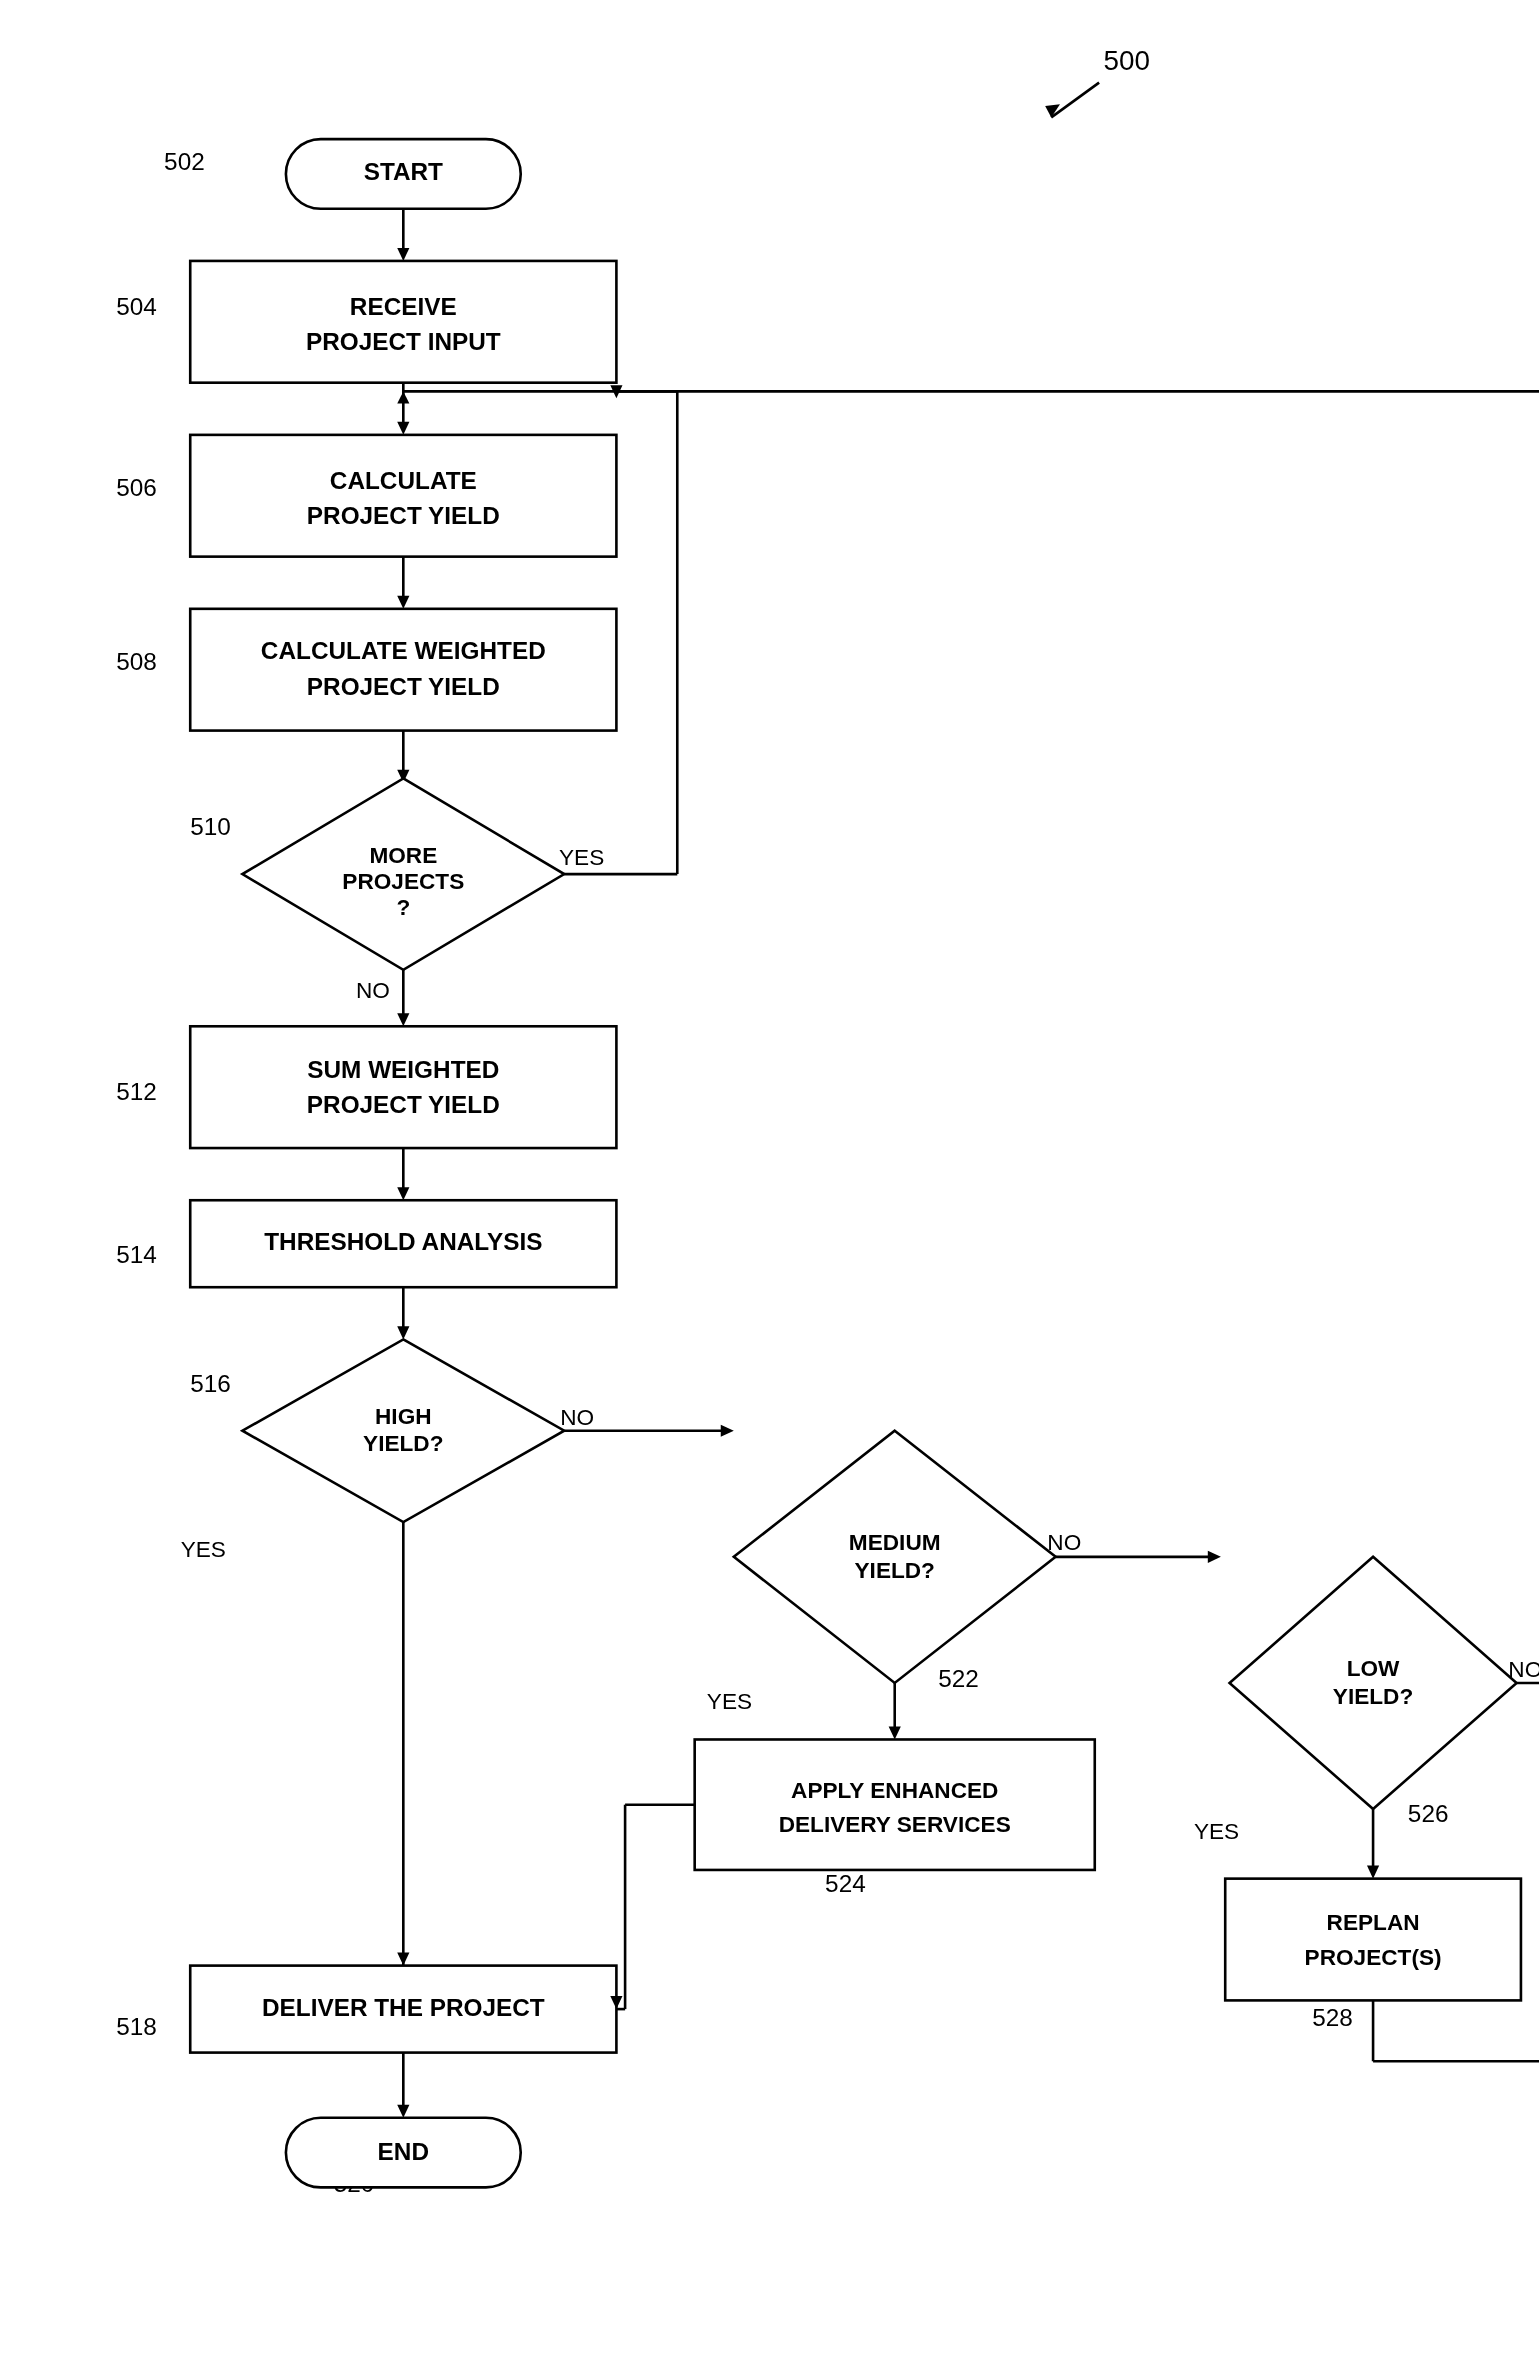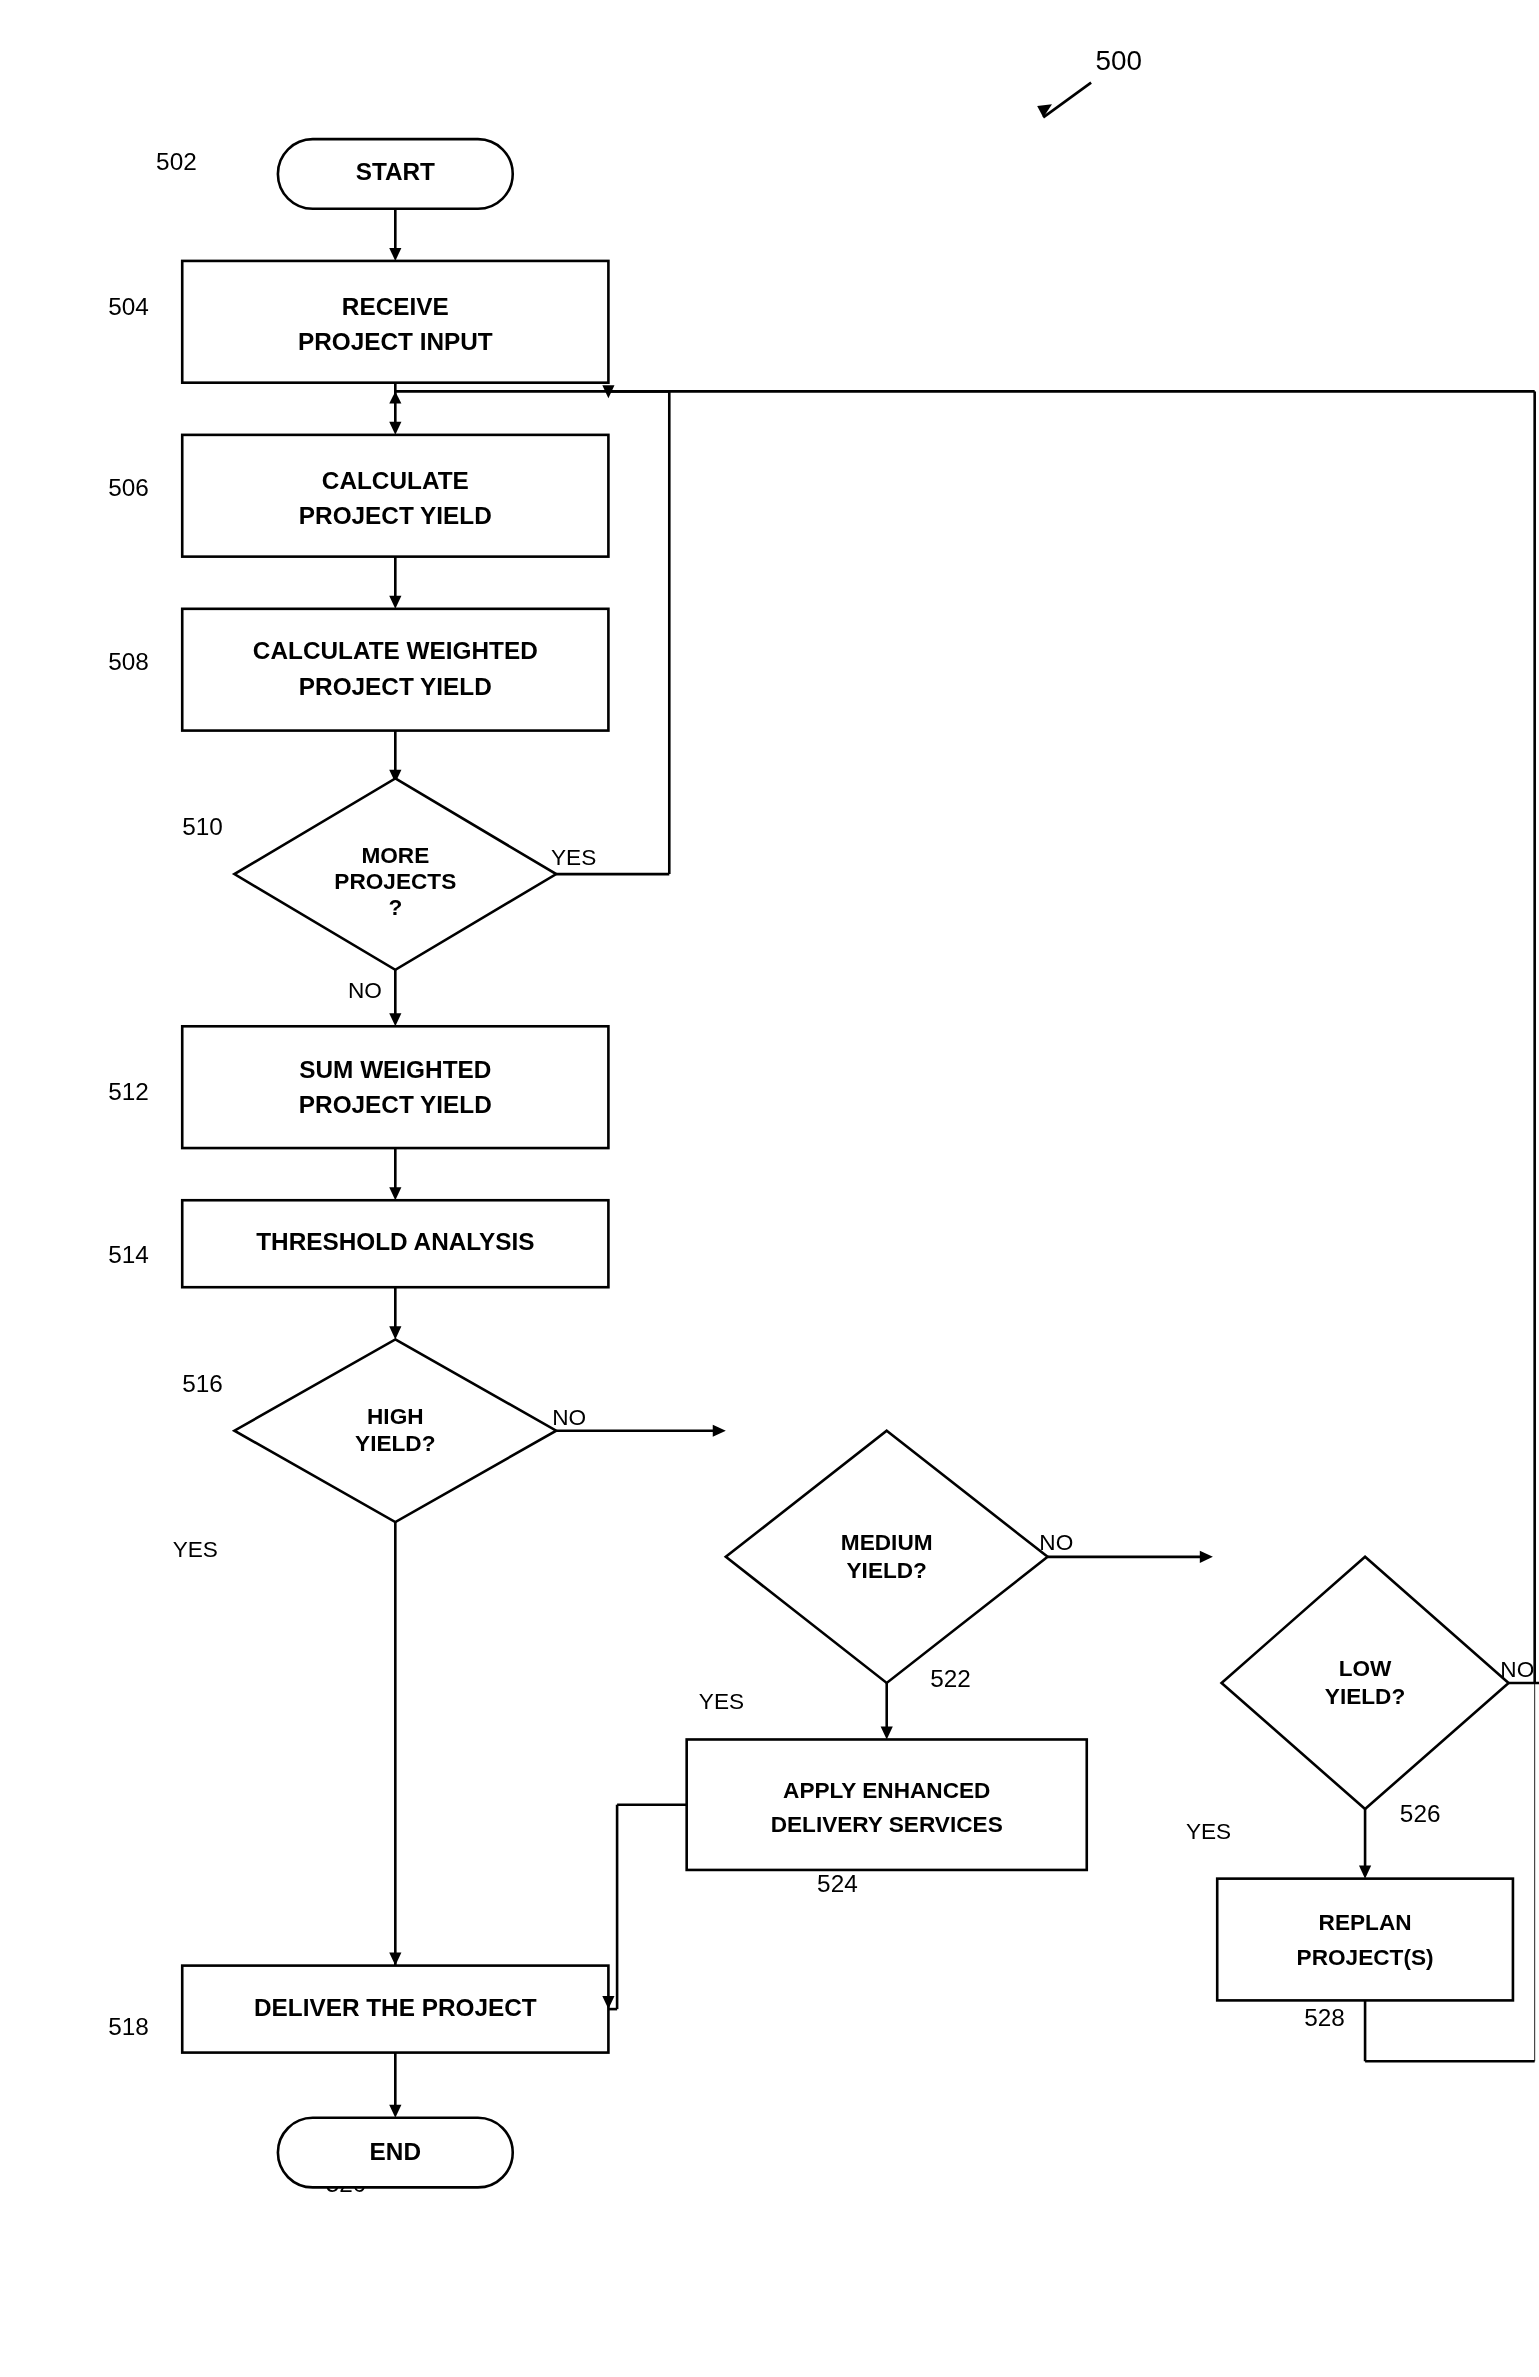--- a/index.html
+++ b/index.html
@@ -6,21 +6,21 @@
     body {
       background: #fff;
       font-family: Arial, sans-serif;
       width: 1540px;
       height: 2377px;
       position: relative;
       overflow: hidden;
     }
     .diagram-container {
       position: absolute;
-      top: 0; left: 8px;
+      top: 0; left: 16px;
       width: 1420px;
       height: 2377px;
     }
     svg {
       width: 1540px;
       height: 2377px;
     }
     .node-label {
       font-family: Arial, sans-serif;
       font-size: 28px;

